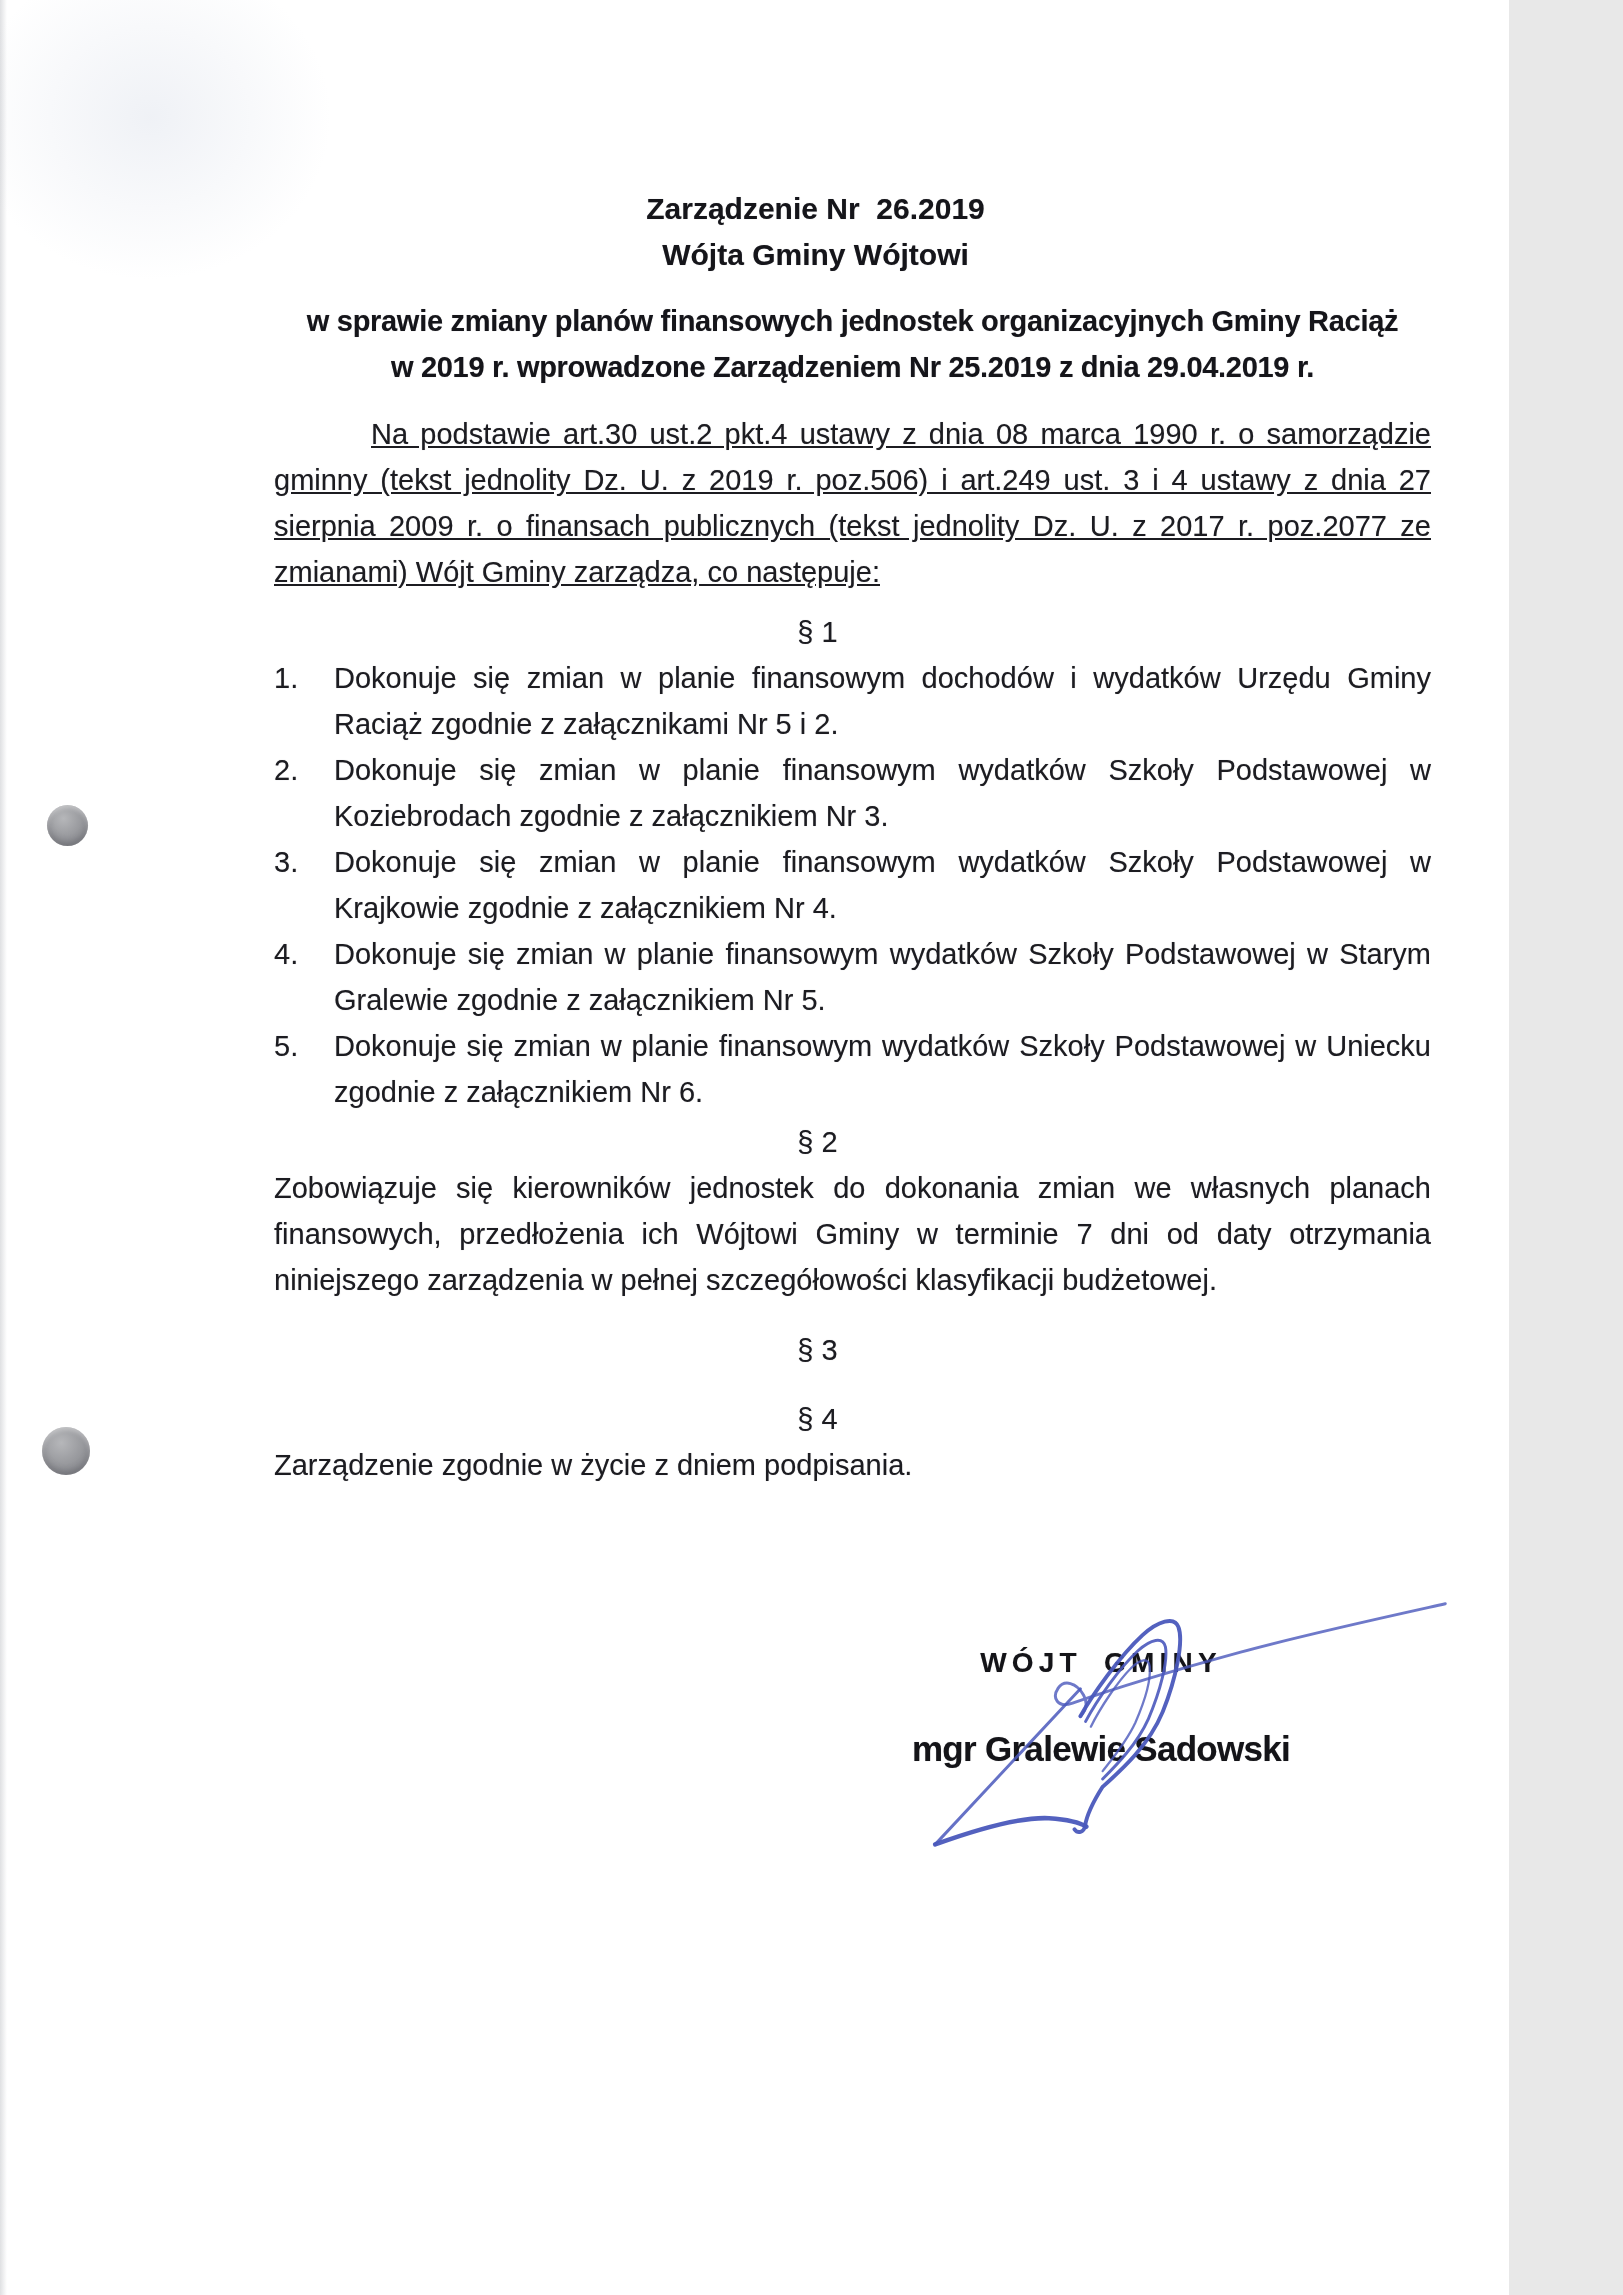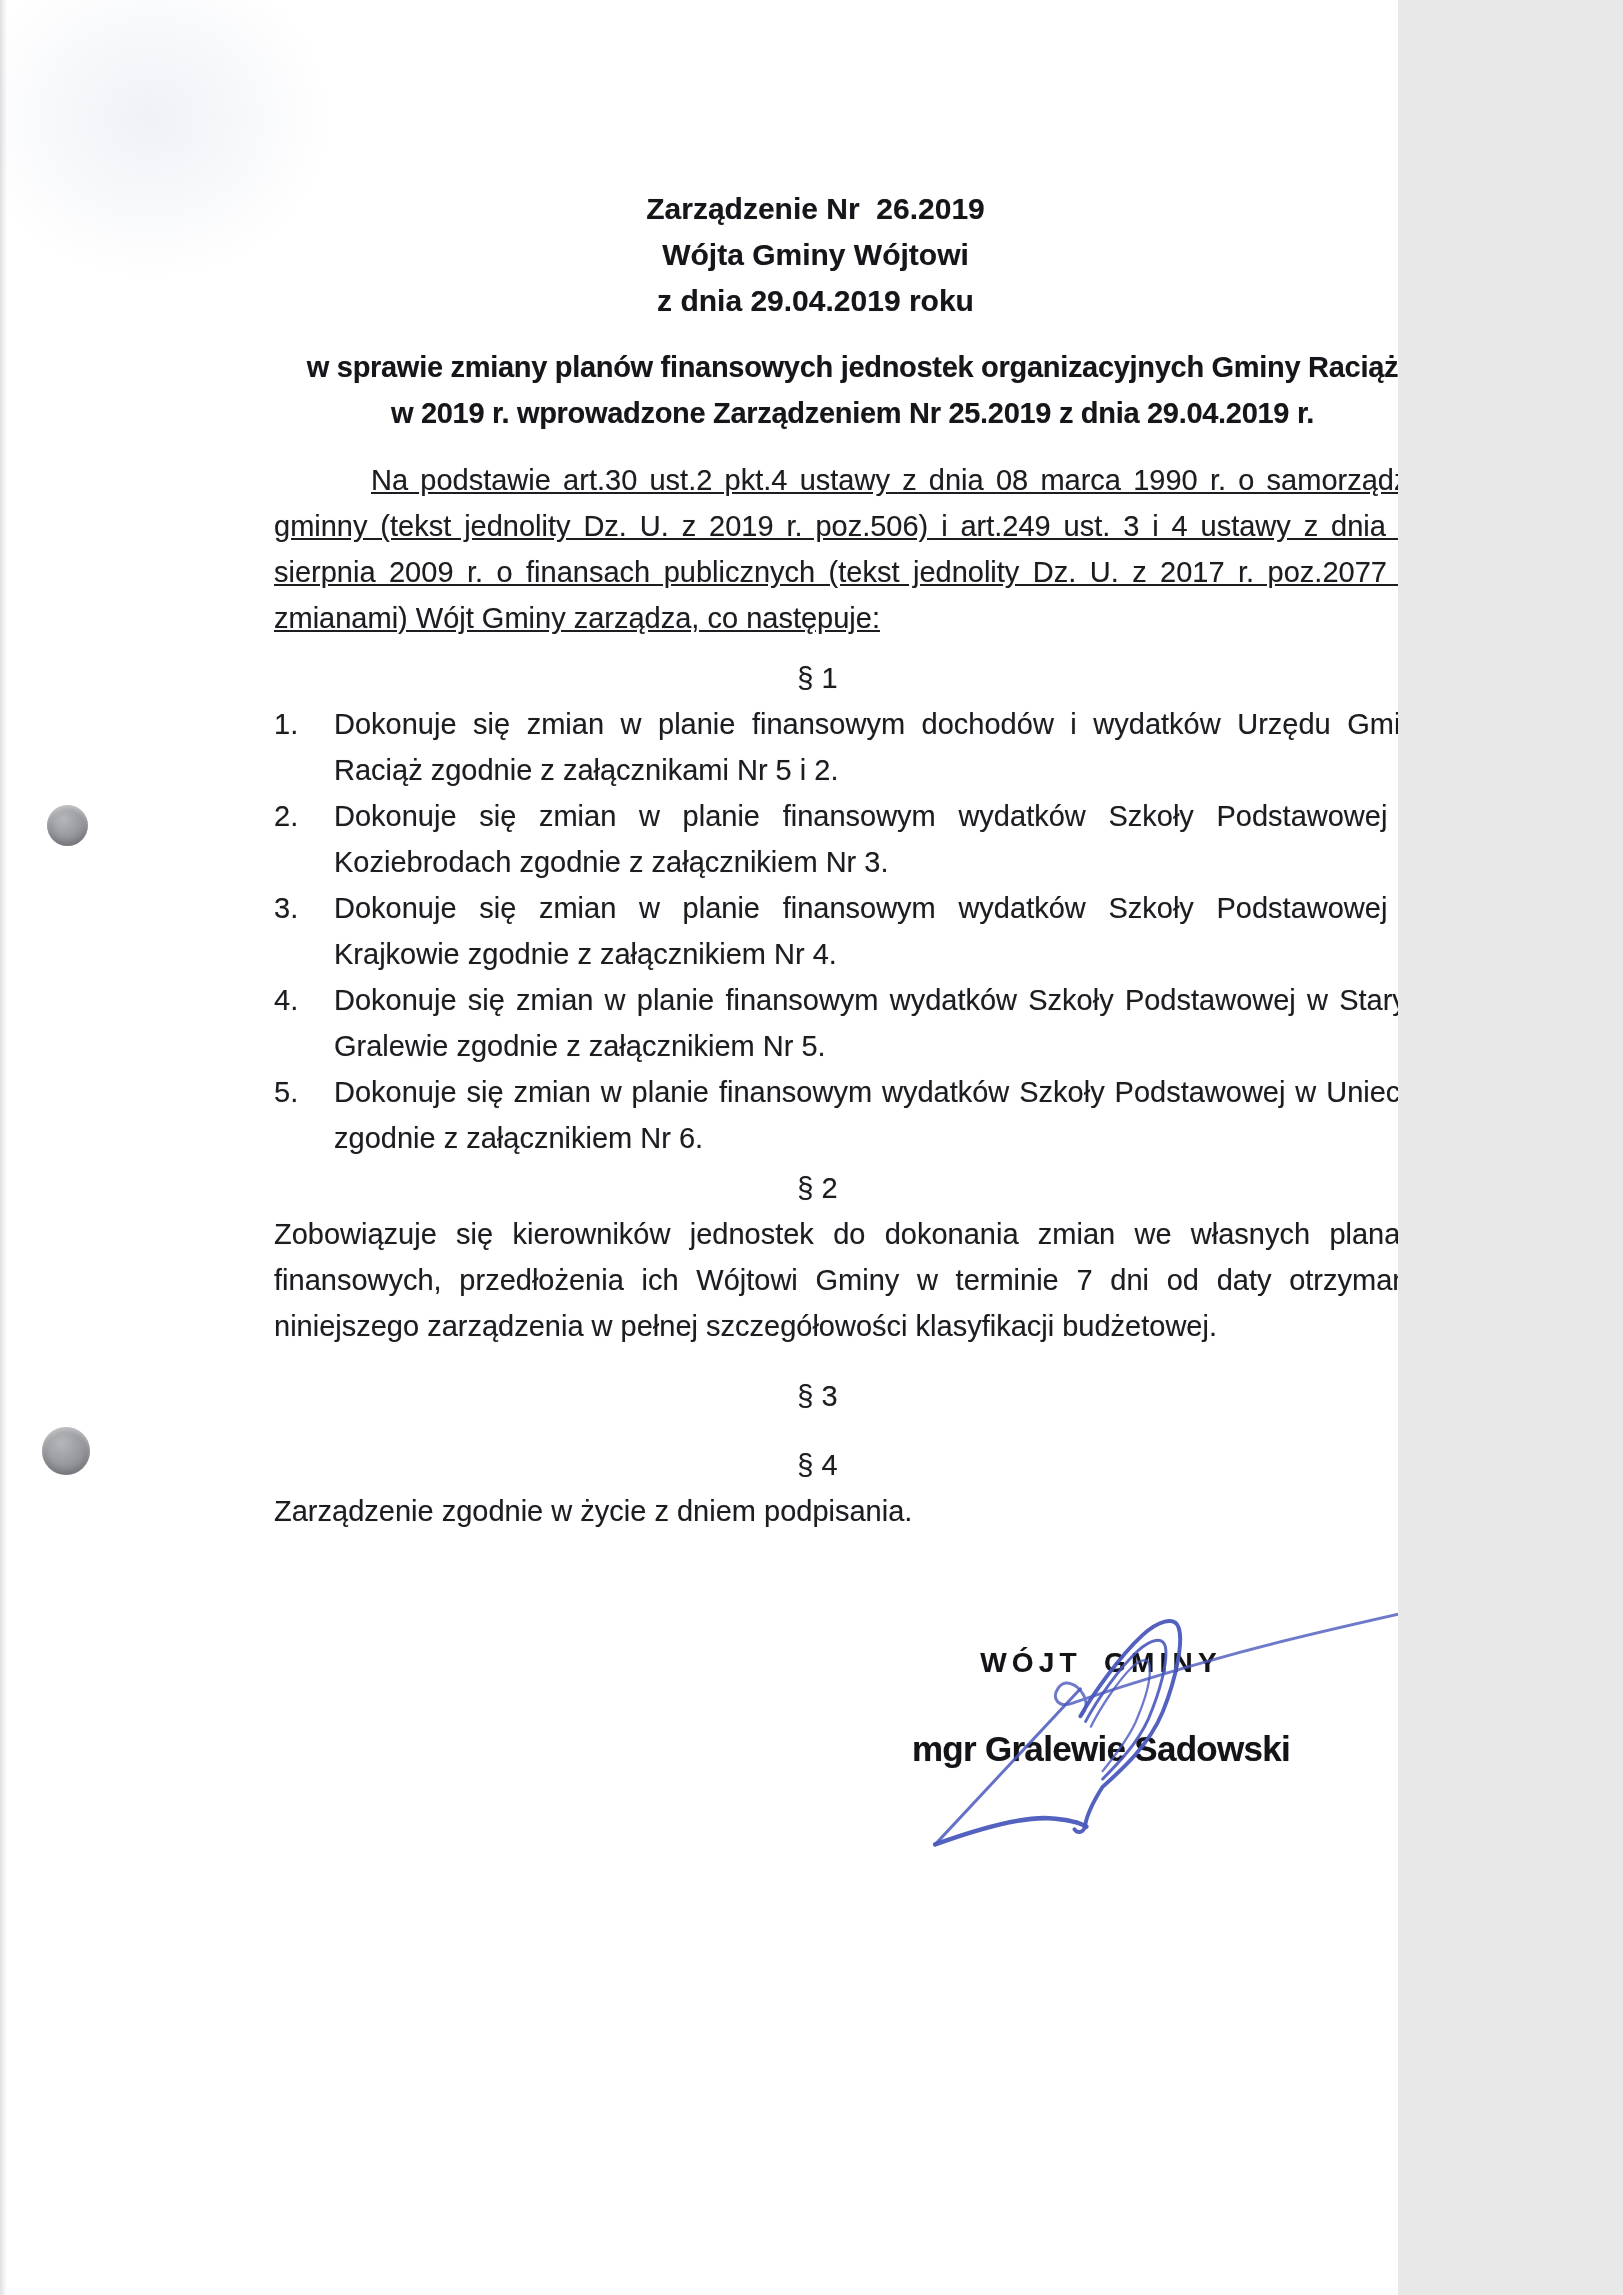--- a/index.html
+++ b/index.html
@@ -1,17 +1,17 @@
 <!DOCTYPE html>
 <html style="font-size:10.5px"><head>
 <meta charset="utf-8">
 <style>
   html,body{margin:0;padding:0;background:#e8e8e8;}
   .page{
-    position:relative;width:1398px;height:2295px;background:#ffffff;
+    position:relative;width:1509px;height:2295px;background:#ffffff;
     font-family:"Liberation Sans",sans-serif;color:#1c1c21;overflow:hidden;
     text-shadow:0 0 0.7px rgba(35,35,42,.42);
   }
   .scan-edge{position:absolute;left:0;top:0;bottom:0;width:6.5px;
     background:linear-gradient(to right,rgba(110,115,125,.22),rgba(110,115,125,0));}
   .corner-smudge{position:absolute;left:-46px;top:-59px;width:393px;height:353px;
     background:radial-gradient(ellipse at center,rgba(198,206,222,.28),rgba(198,206,222,0) 65%);}
   .punch-hole{position:absolute;border-radius:50%;
     background:radial-gradient(circle at 40% 33%,#b6b7ba 0%,#9b9ca0 45%,#8a8b90 75%,#7e7f84 100%);
     box-shadow:inset 0 -3.9px 5.9px rgba(55,55,62,.28),inset 0 2.6px 4.6px rgba(255,255,255,.45);}
@@ -50,21 +50,20 @@
   <div class="corner-smudge"></div>
   <div class="scan-edge"></div>
   <div class="punch-hole hole-1"></div>
   <div class="punch-hole hole-2"></div>
 
   <div class="content">
 
     <div class="title-block">
       <div class="title-line">Zarządzenie Nr  26.2019</div>
       <div class="title-line">Wójta Gminy Wójtowi</div>
-      <div class="title-line">z dnia 29.04.2019 roku</div>
     </div>
 
     <div class="subject-block">
       <div class="subject-line">w sprawie zmiany planów finansowych jednostek organizacyjnych Gminy Raciąż</div>
       <div class="subject-line">w 2019 r. wprowadzone Zarządzeniem Nr 25.2019 z dnia 29.04.2019 r.</div>
     </div>
 
     <div class="preamble">Na podstawie art.30 ust.2 pkt.4 ustawy z dnia 08 marca 1990 r. o samorządzie gminny (tekst jednolity Dz. U. z 2019 r. poz.506) i art.249 ust. 3 i 4 ustawy z dnia 27 sierpnia 2009 r. o finansach publicznych (tekst jednolity Dz. U. z 2017 r. poz.2077 ze zmianami) Wójt Gminy zarządza, co następuje:</div>
 
     <div class="section-mark sm-1">§ 1</div>

